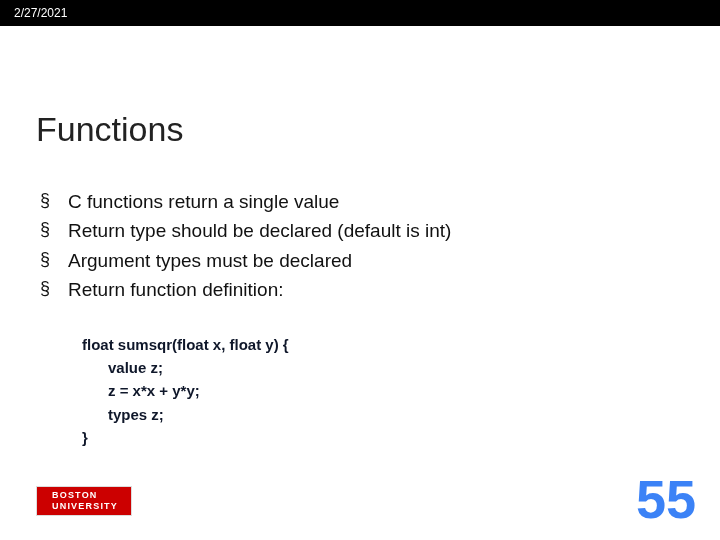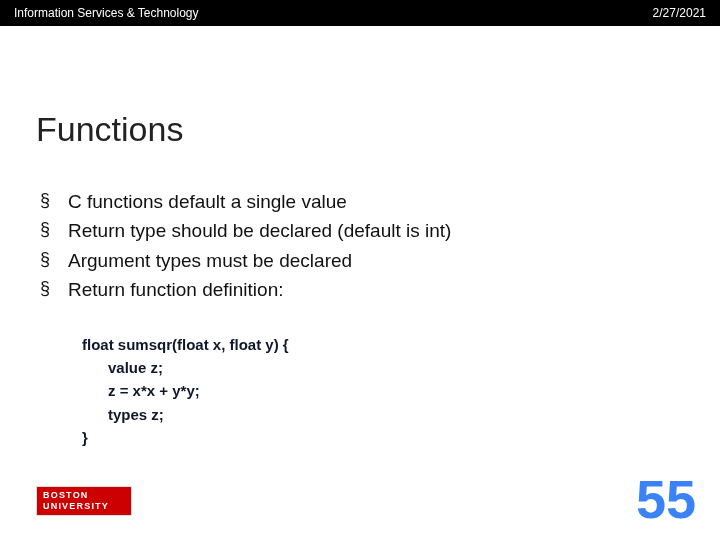--- a/index.html
+++ b/index.html
@@ -67,46 +67,45 @@
     width: 96px;
     height: 30px;
     background: #c00;
     color: #fff;
     font-size: 9px;
     font-weight: 700;
     letter-spacing: 1.2px;
     display: flex;
     flex-direction: column;
     justify-content: center;
-    padding-left: 6px;
+    padding-left: 15px;
     border: 1px solid #ddd;
     line-height: 1.25;
   }
   .page-num {
     position: absolute;
     right: 24px;
     bottom: 10px;
     font-size: 54px;
     font-weight: 700;
     color: #3b82f6;
   }
 </style>
 </head>
 <body>
 
 <div class="header">
-  <span>Information Services &amp; Technology</span>
   <span>2/27/2021</span>
 </div>
 
 <div class="content">
   <h1 class="title">Functions</h1>
 
   <ul class="bullets">
-    <li>C functions default a single value</li>
+    <li>C functions return a single value</li>
     <li>Return type should be declared (default is int)</li>
     <li>Argument types must be declared</li>
     <li><span>Return function </span><span class="italic">definition</span><span>:</span></li>
   </ul>
 
   <div class="code-block">
     <div>float sumsqr(float x, float y) {</div>
     <div class="code-indent">value z;</div>
     <div class="code-indent">z = x*x + y*y;</div>
     <div class="code-indent">types z;</div>

